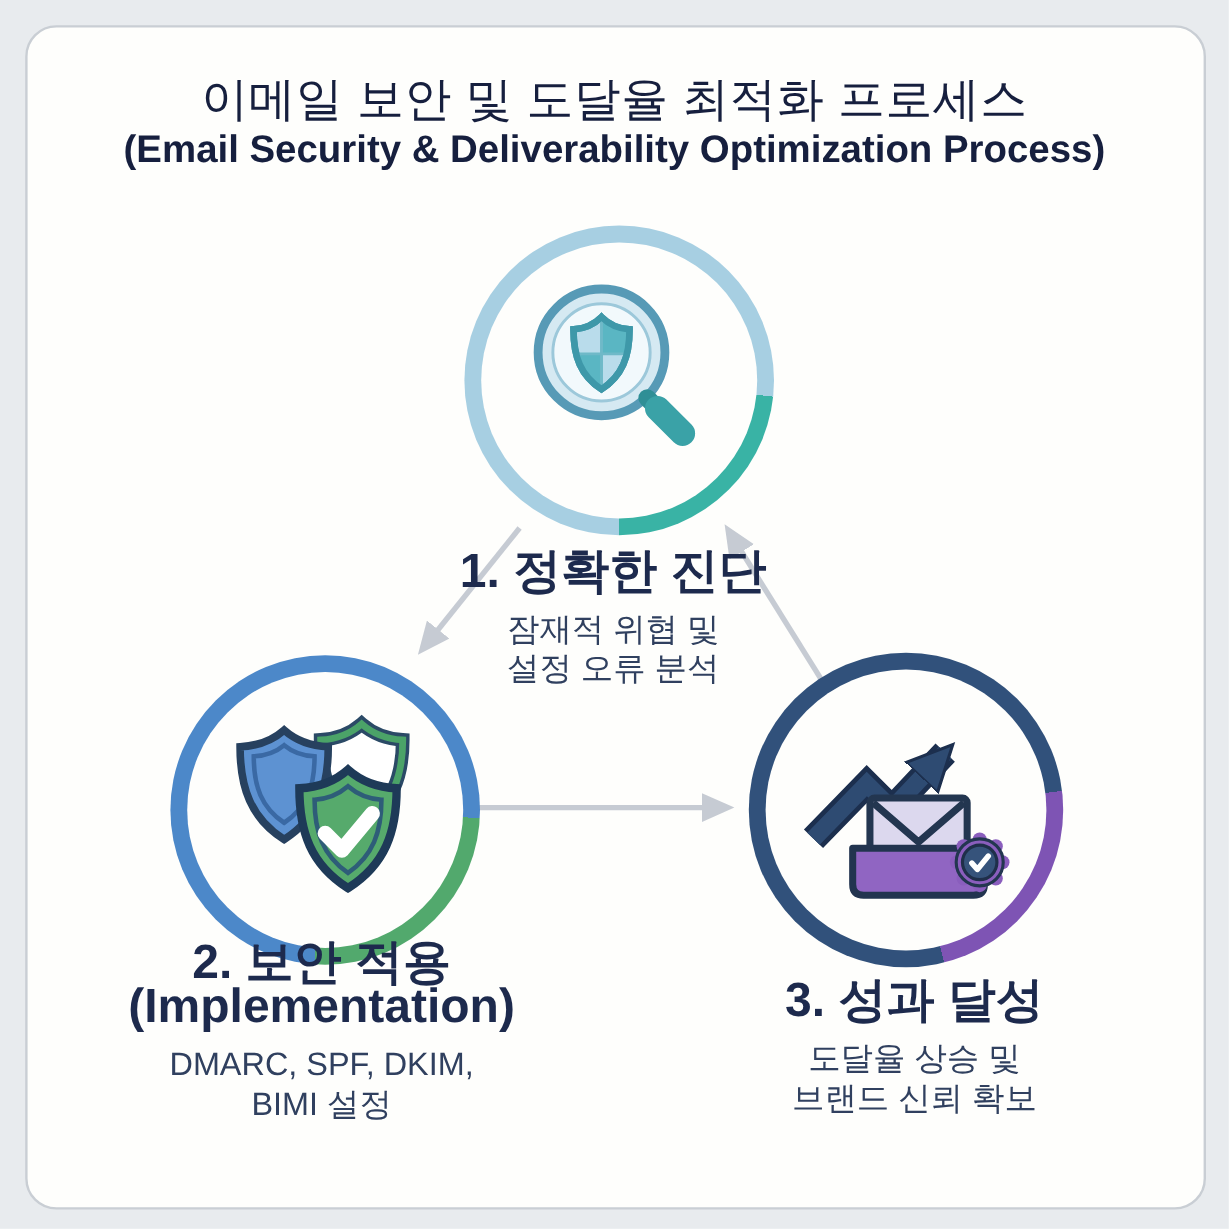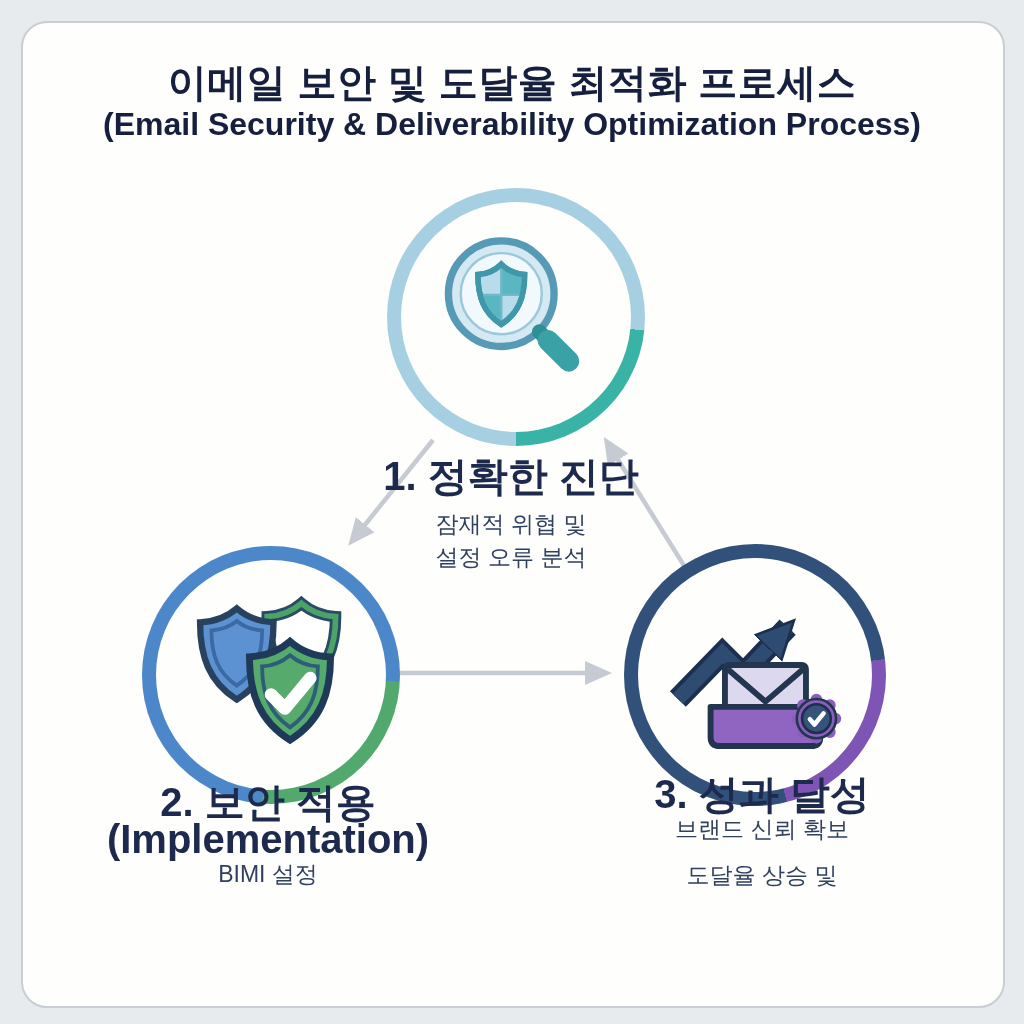--- a/index.html
+++ b/index.html
@@ -21,21 +21,21 @@
   }
   .page{position:relative;width:1024px;height:1024px}
   .card{
     position:absolute;left:21px;top:21px;width:984px;height:987px;
     background:var(--card-background);
     border:2px solid var(--card-border);
     border-radius:26px;
   }
   .title-ko{
     position:absolute;top:56px;left:0;width:1024px;margin:0;
-    text-align:center;font-size:39px;font-weight:700;
+    text-align:center;font-size:39px;font-weight:400;
     color:var(--title-text);letter-spacing:.5px;
   }
   .title-en{
     position:absolute;top:106px;left:0;width:1024px;margin:0;
     text-align:center;font-size:32px;font-weight:800;
     color:var(--title-text);letter-spacing:0;
   }
   .arrows{position:absolute;left:0;top:0;width:1024px;height:1024px;pointer-events:none}
   .flow-line{stroke:var(--arrow-color);stroke-width:4.5}
   .arrowhead{fill:var(--arrow-color)}
@@ -47,23 +47,23 @@
     content:"";position:absolute;inset:14px;border-radius:50%;
     background:var(--card-background);
   }
   .ring svg{position:relative}
   .n1r{left:387px;top:188px;width:258px;height:258px}
   .n2r{left:142px;top:546px;width:258px;height:258px}
   .n3r{left:624px;top:544px;width:262px;height:262px}
   .label{position:absolute;text-align:center}
   .l1{left:341px;top:458px;width:340px}
   .l2{left:98px;top:784px;width:340px}
-  .l3{left:592px;top:776px;width:340px}
+  .l3{left:592px;top:816px;width:340px}
   .step{font-size:40px;font-weight:800;color:var(--heading-text);line-height:37px}
-  .desc{font-size:23px;font-weight:500;color:var(--description-text);line-height:33px}
+  .desc{font-size:27px;font-weight:500;color:var(--description-text);line-height:33px}
   .desc.first{margin-top:13px}
 </style>
 </head>
 <body>
 
 <div class="page">
   <div class="card"></div>
 
   <h1 class="title-ko">이메일 보안 및 도달율 최적화 프로세스</h1>
   <h2 class="title-en">(Email Security &amp; Deliverability Optimization Process)</h2>
@@ -117,20 +117,21 @@
       <path d="M48 22 C54 27 61 29 68 29.3 C68 49 63 63 48 73 C33 63 28 49 28 29.3 C35 29 42 27 48 22 Z" fill="none" stroke="#3a69a4" stroke-width="3"></path>
 
       <path d="M90 38 C99.5 46.5 110.5 49.8 122 50.3 C122 79 114.5 100.5 90 116 C65.5 100.5 58 79 58 50.3 C69.5 49.8 80.5 46.5 90 38 Z" fill="#56aa6c" stroke="#1e3a58" stroke-width="5.5"></path>
       <path d="M90 49 C97 55 105 57.5 112 57.8 C112 79 106.5 94.5 90 106 C73.5 94.5 68 79 68 57.8 C75 57.5 83 55 90 49 Z" fill="none" stroke="#2e5d78" stroke-width="3"></path>
       <polyline points="75,80 86,91 106,67" fill="none" stroke="#ffffff" stroke-width="10" stroke-linecap="round" stroke-linejoin="round"></polyline>
     </svg>
   </div>
   <div class="label l2">
     <div class="step">2. 보안 적용</div>
     <div class="step">(Implementation)</div>
+    <div class="desc first">DMARC, SPF, DKIM,</div>
     <div class="desc">BIMI 설정</div>
   </div>
 
   <div class="ring n3r" style="background: conic-gradient(rgb(49, 81, 123) 0deg, rgb(49, 81, 123) 83deg, rgb(126, 84, 180) 83deg, rgb(126, 84, 180) 166deg, rgb(49, 81, 123) 166deg, rgb(49, 81, 123) 360deg);">
     <svg width="196" height="183" viewBox="0 0 150 140">
       <defs>
         <marker id="gah" markerUnits="userSpaceOnUse" markerWidth="34" markerHeight="32" refX="22" refY="15" orient="auto">
           <path d="M0,1 L29,15 L0,29 Z" fill="#2e4b72" stroke="#1c2f4e" stroke-width="2"></path>
         </marker>
       </defs>
@@ -153,16 +154,16 @@
         <circle cx="0" cy="-14.5" r="4.5" fill="#8a5ebd"></circle>
         <circle cx="10.25" cy="-10.25" r="4.5" fill="#8a5ebd"></circle>
         <circle r="15" fill="#8a5ebd" stroke="#233650" stroke-width="2"></circle>
         <circle r="11" fill="#36537b" stroke="#1f2f4a" stroke-width="2"></circle>
         <polyline points="-5,0.5 -1.5,4.5 5.5,-4" fill="none" stroke="#ffffff" stroke-width="3.5" stroke-linecap="round" stroke-linejoin="round"></polyline>
       </g>
     </svg>
   </div>
   <div class="label l3">
     <div class="step">3. 성과 달성</div>
+    <div class="desc first">도달율 상승 및</div>
     <div class="desc">브랜드 신뢰 확보</div>
-    <div class="desc first">도달율 상승 및</div>
   </div>
 </div>
 
 </body></html>

